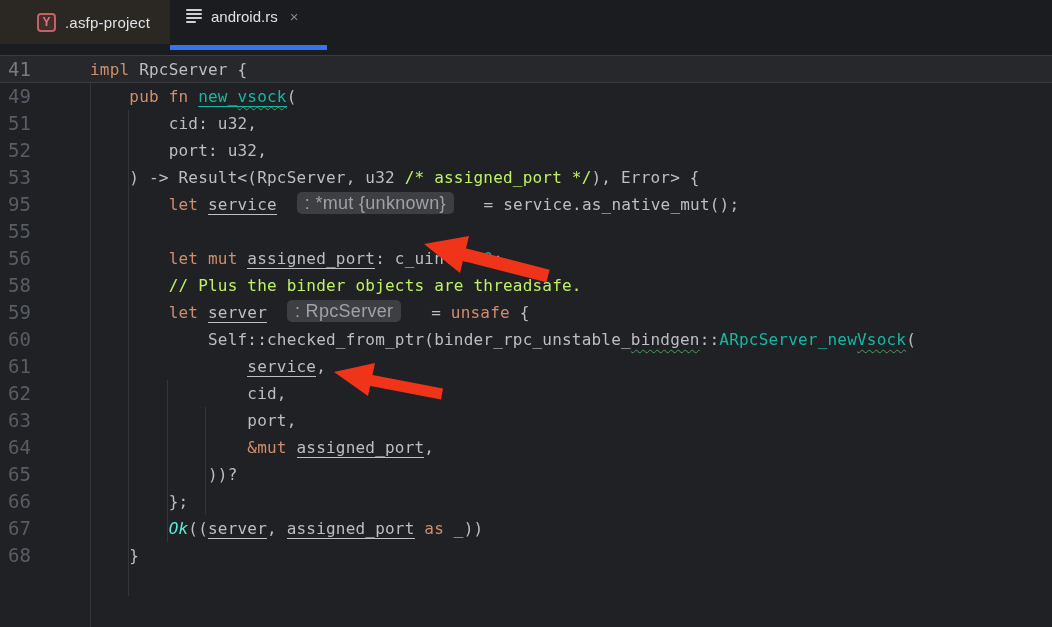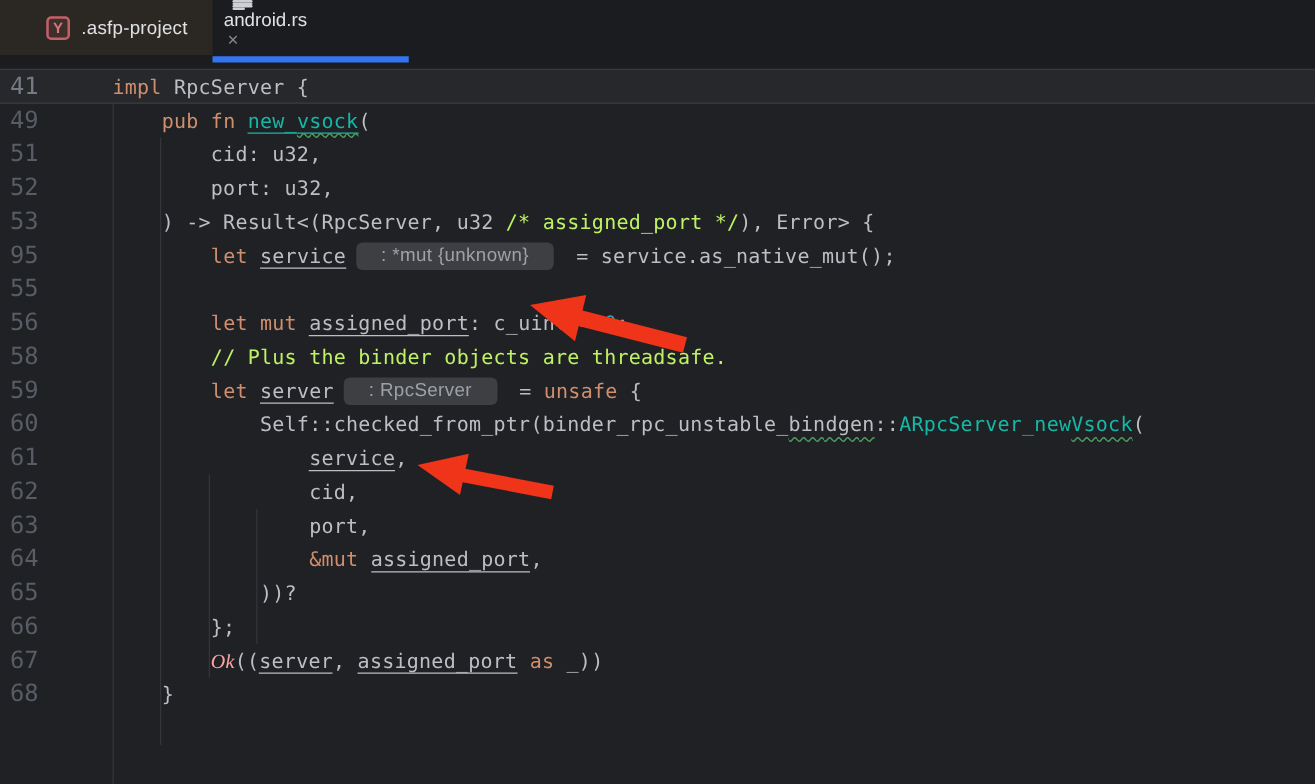--- a/index.html
+++ b/index.html
@@ -11,21 +11,21 @@
   .header { position:absolute; left:0; top:0; width:1052px; height:56px;
             background:#1B1C1F; border-bottom:1px solid #393B40; z-index:3; }
   .project-widget { position:absolute; left:0; top:0; width:170px; height:44px;
             background:#2B2823; display:flex; align-items:center; cursor:pointer; }
   .project-icon { width:19px; height:19px; margin-left:37px; border:2px solid #C56067;
             border-radius:4px; background:rgba(197,96,103,.12); color:#D5777C;
             font-size:12px; font-weight:bold; display:flex; align-items:center;
             justify-content:center; }
   .project-label { color:#DFE1E5; font-size:15px; margin-left:9px; letter-spacing:.2px; }
   .tab { position:absolute; left:170px; top:0; width:157px; height:32px;
-         display:flex; align-items:flex-start; cursor:pointer;flex-direction:column; }
+         display:flex; align-items:center; cursor:pointer; }
   .tab-accent { position:absolute; left:170px; top:45px; width:157px; height:5px;
          background:#3574F0; }
   .file-icon { width:16px; height:14px; margin-left:16px; display:flex;
          flex-direction:column; justify-content:space-between; }
   .file-icon i { display:block; height:2px; background:#CED0D6; border-radius:1px; }
   .file-icon i:nth-child(4){ width:62%; }
   .tab-label { color:#DFE1E5; font-size:15px; margin-left:9px; }
   .tab-close { color:#85888E; font-size:15px; margin-left:12px; line-height:1; }
 
   
@@ -39,26 +39,26 @@
           font-size:16px; letter-spacing:.2px; }
   .lnum { position:absolute; left:8px; top:0; width:22px; text-align:right;
           color:#585D65; font-size:19px; letter-spacing:0; }
   .sticky .lnum { color:#767B83; }
   .code { position:absolute; left:90px; top:0; }
   .seg.d   { color:#BCBEC4; }
   .seg.kw  { color:#CF8E6D; }
   .seg.fn  { color:#14b8a6; }
   .seg.cm  { color:#bef264; }
   .seg.num { color:#2AACB8; }
-  .seg.enum{ color:#fca5a5; font-style:italic;font-family:Liberation Serif, serif; }
+  .seg.enum{ color:#5eead4; font-style:italic; }
   .seg.u   { border-bottom:1px solid currentColor; }
   .seg.wavy{ text-decoration:underline wavy #4C9E5E 1px; text-underline-offset:4px; }
   .chip { display:inline-block; background:#3D3F43; color:#9DA1A8;
-          font-family:"Liberation Sans","DejaVu Sans",sans-serif; font-size:15px;
-          line-height:20px; padding:1px 20px; margin:0 8px; border-radius:5px;
+          font-family:"Liberation Sans","DejaVu Sans",sans-serif; font-size:18px;
+          line-height:20px; padding:1px 8px; margin:0 20px; border-radius:5px;
           vertical-align:1px; letter-spacing:.3px; }
 
   
   .guide { position:absolute; width:1px; background:#33353A; z-index:0; }
   .g0 { left:90px;  top:83px;  height:544px; }
   .g1 { left:128px; top:110px; height:486px; }
   .g2 { left:167px; top:380px; height:162px; }
   .g3 { left:205px; top:407px; height:108px; }
 
   .arrows { position:absolute; left:0; top:0; width:1052px; height:627px;

